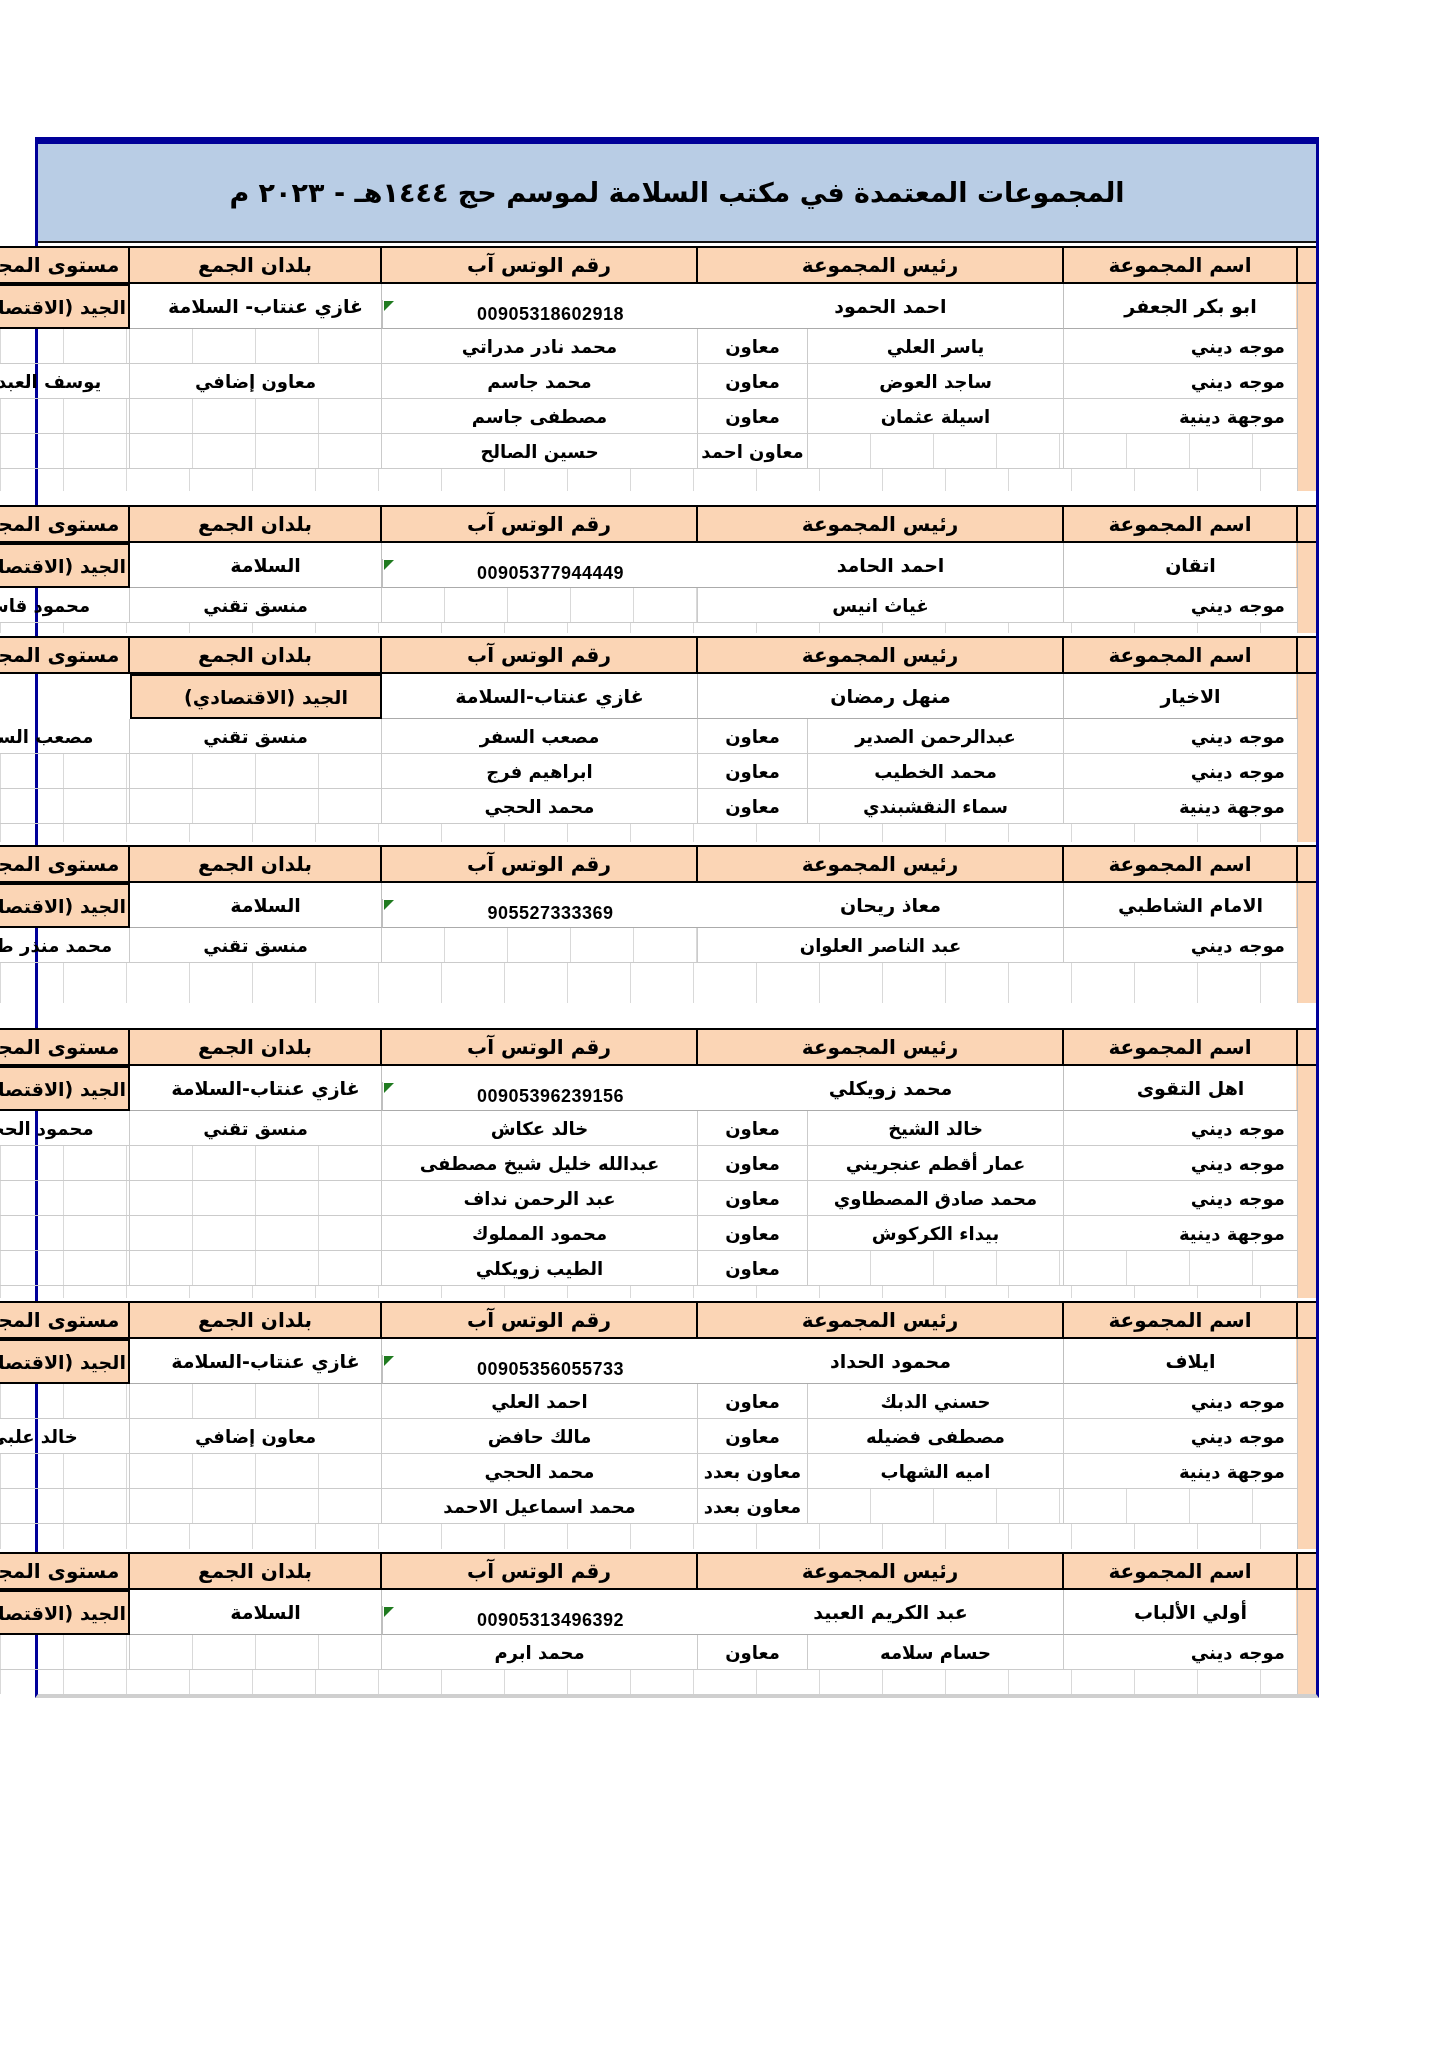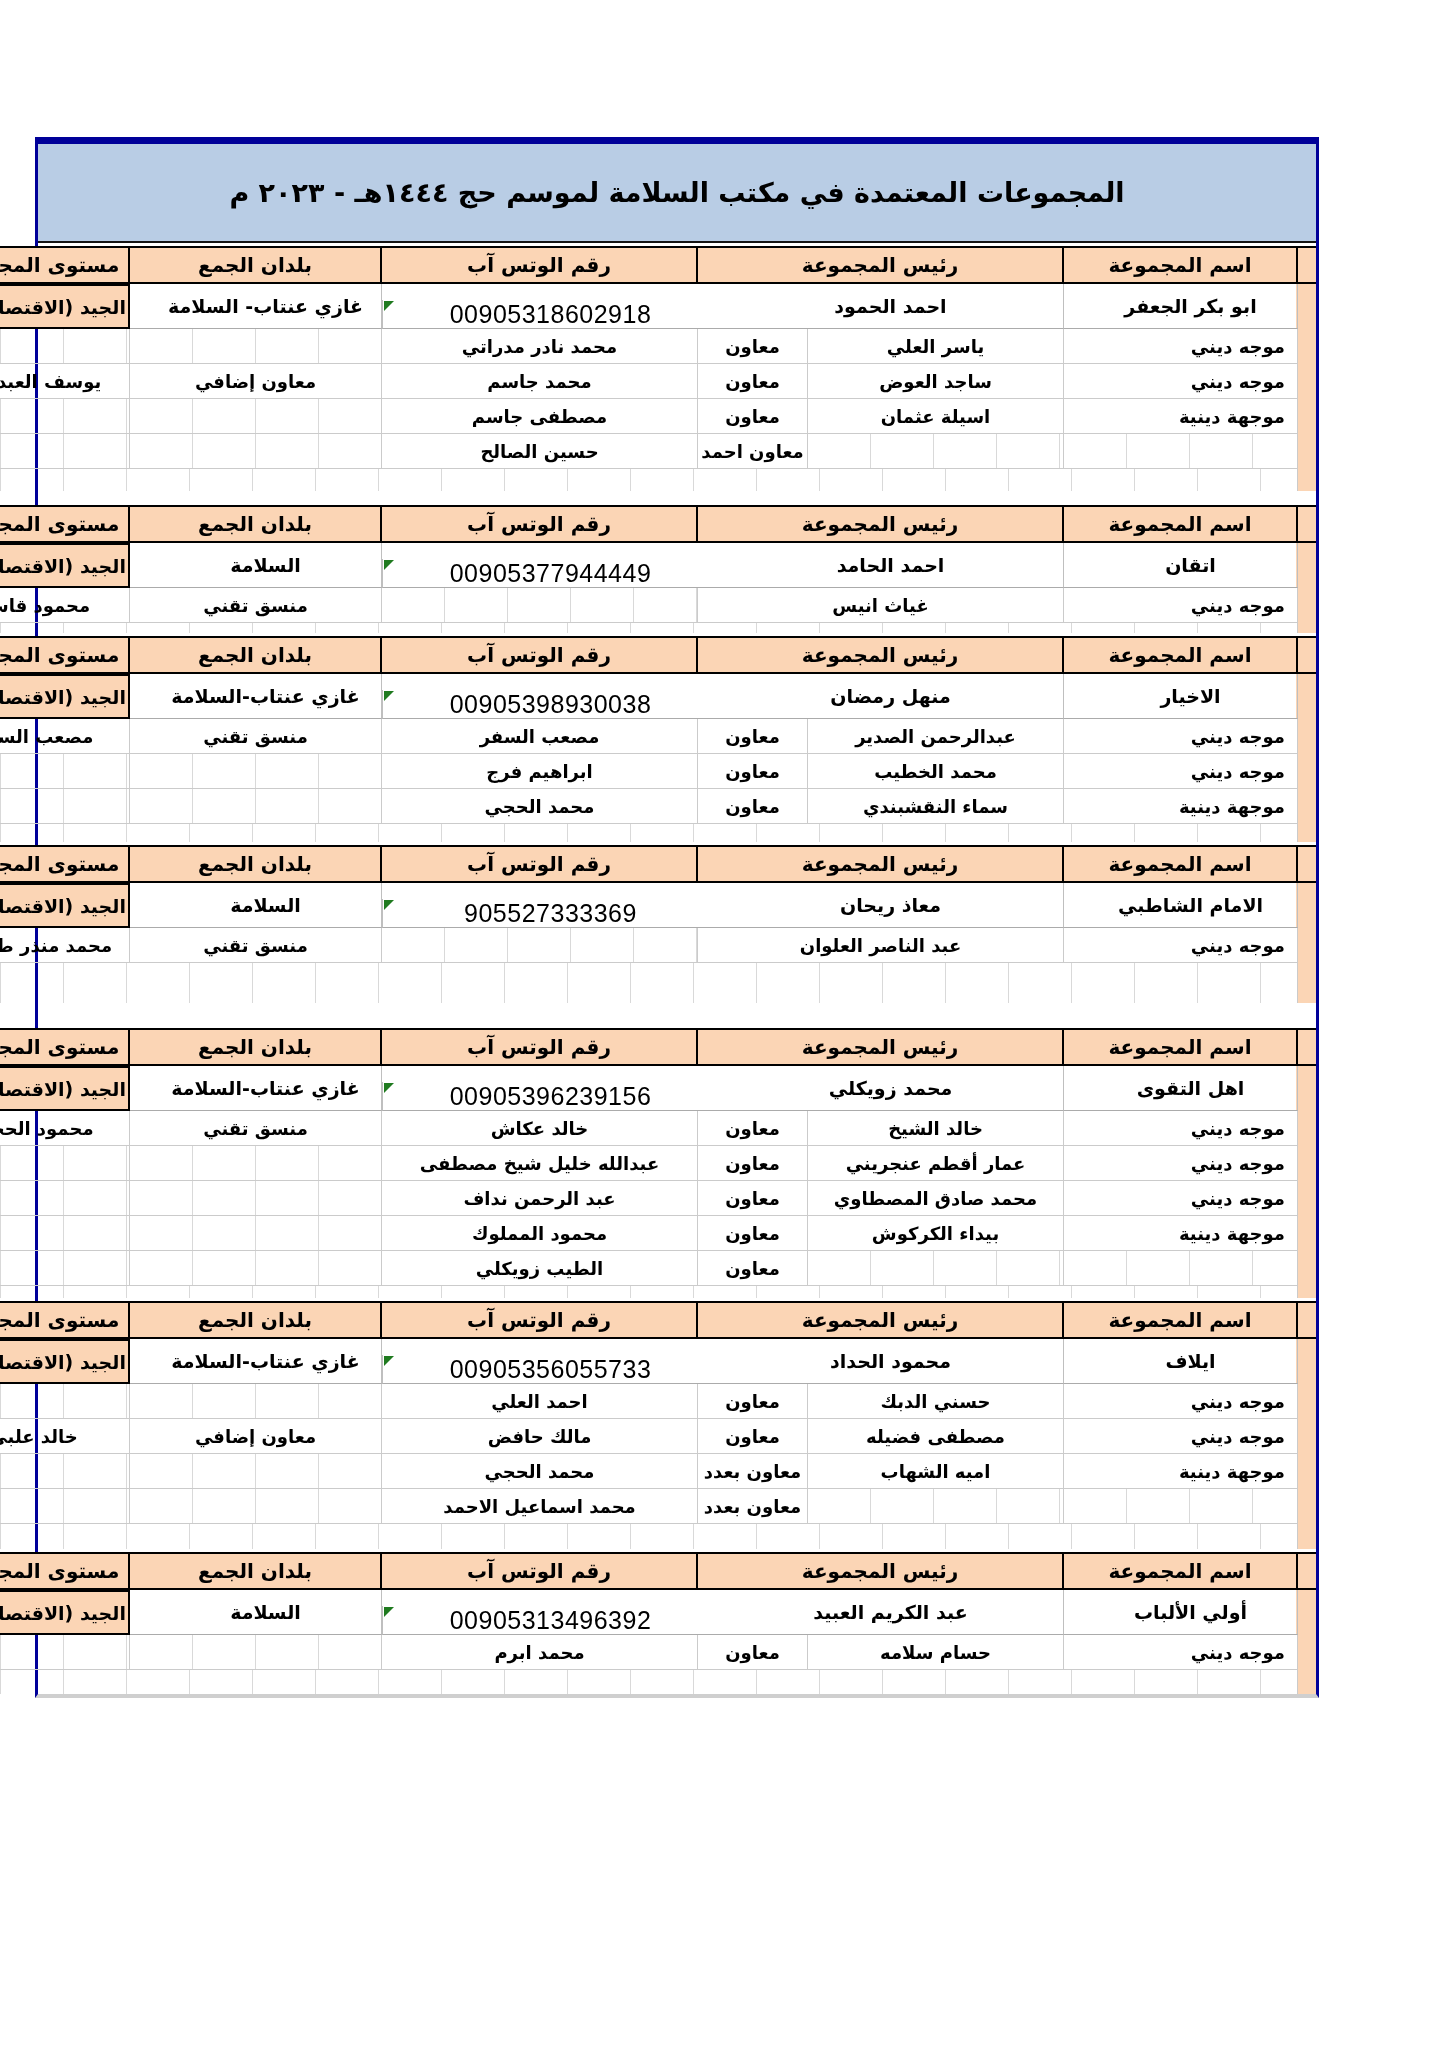--- a/index.html
+++ b/index.html
@@ -43,21 +43,21 @@
   }
   .hdr-row .cell:first-child { border-inline-start: none; }
 
   .main-row { height: 45px; font-size: 19px; font-weight: bold; }
   .main-row .cell { border-inline-start: 1px solid #BFBFBF; border-bottom: 1px solid #ABABAB; padding-left: 20px; }
   .main-row .cell:first-child { border-inline-start: none; border-bottom: none; }
   .level-cell { background: #FBD5B5; border: 2px solid #000 !important; }
   .wa-cell {
     position: relative; direction: ltr;
     font-family: "Liberation Sans", sans-serif;
-    font-size: 25px; font-weight: 400; letter-spacing: 0.5px; margin-top: 16px;
+    font-size: 18px; font-weight: 700; letter-spacing: 0.5px; margin-top: 16px;
   }
   .wa-cell::before {
     content: ""; position: absolute; left: 1px; top: 1px;
     border-top: 10px solid #1F7A1F; border-right: 10px solid transparent;
     width: 0; height: 0;
   }
 
   .staff-row { height: 35px; font-size: 18px; font-weight: bold; }
   .staff-row .cell { border-inline-start: 1px solid #CBCBCB; border-bottom: 1px solid #CBCBCB; }
   .staff-row .cell:first-child { border-inline-start: none; border-bottom: none; }
@@ -178,21 +178,20 @@
           <div class="cell">اسم المجموعة</div>
           <div class="cell span2">رئيس المجموعة</div>
           <div class="cell">رقم الوتس آب</div>
           <div class="cell">بلدان الجمع</div>
           <div class="cell">مستوى المجموعة</div>
         </div>
         <div class="row main-row">
           <div class="cell strip"></div>
           <div class="cell">الاخيار</div>
           <div class="cell span2">منهل رمضان</div>
-          <div class="cell wa-cell">00905398930038</div>
           <div class="cell">غازي عنتاب-السلامة</div>
           <div class="cell level-cell">الجيد (الاقتصادي)</div>
         </div>
         <div class="row staff-row">
           <div class="cell strip"></div>
           <div class="cell role-cell">موجه ديني</div>
           <div class="cell">عبدالرحمن الصدير</div>
           <div class="cell">معاون</div>
           <div class="cell">مصعب السفر</div>
           <div class="cell">منسق تقني</div>

